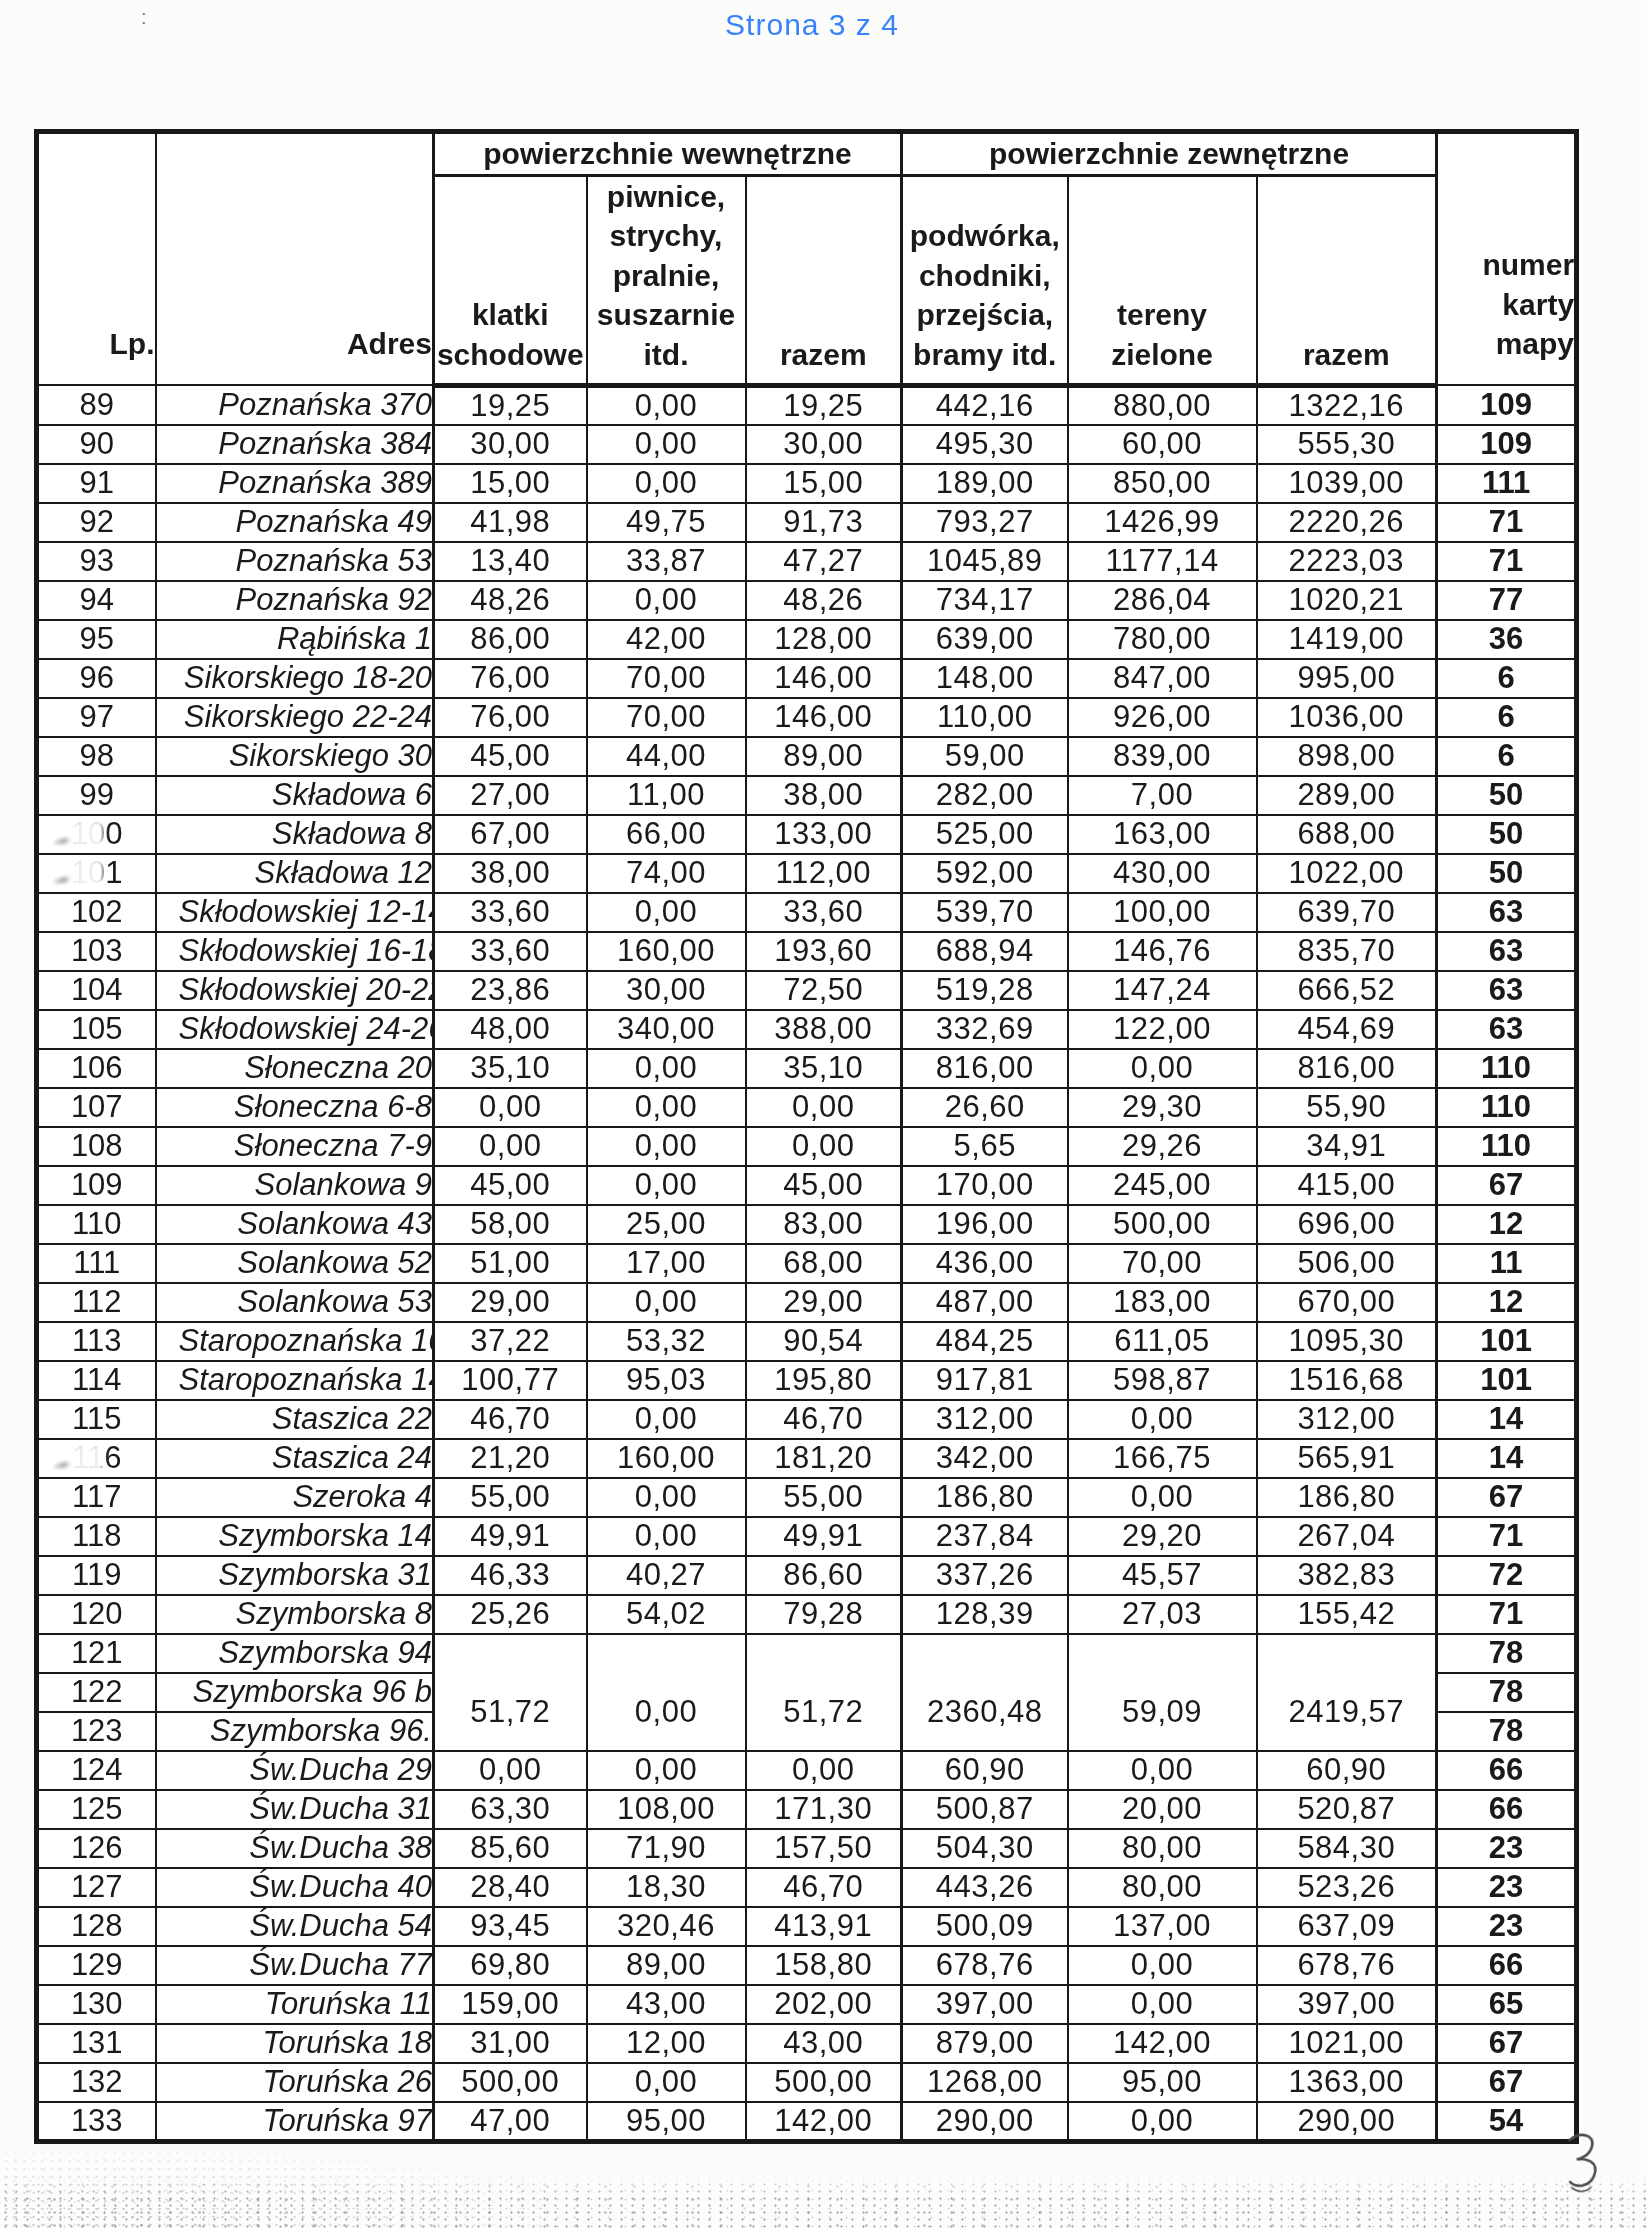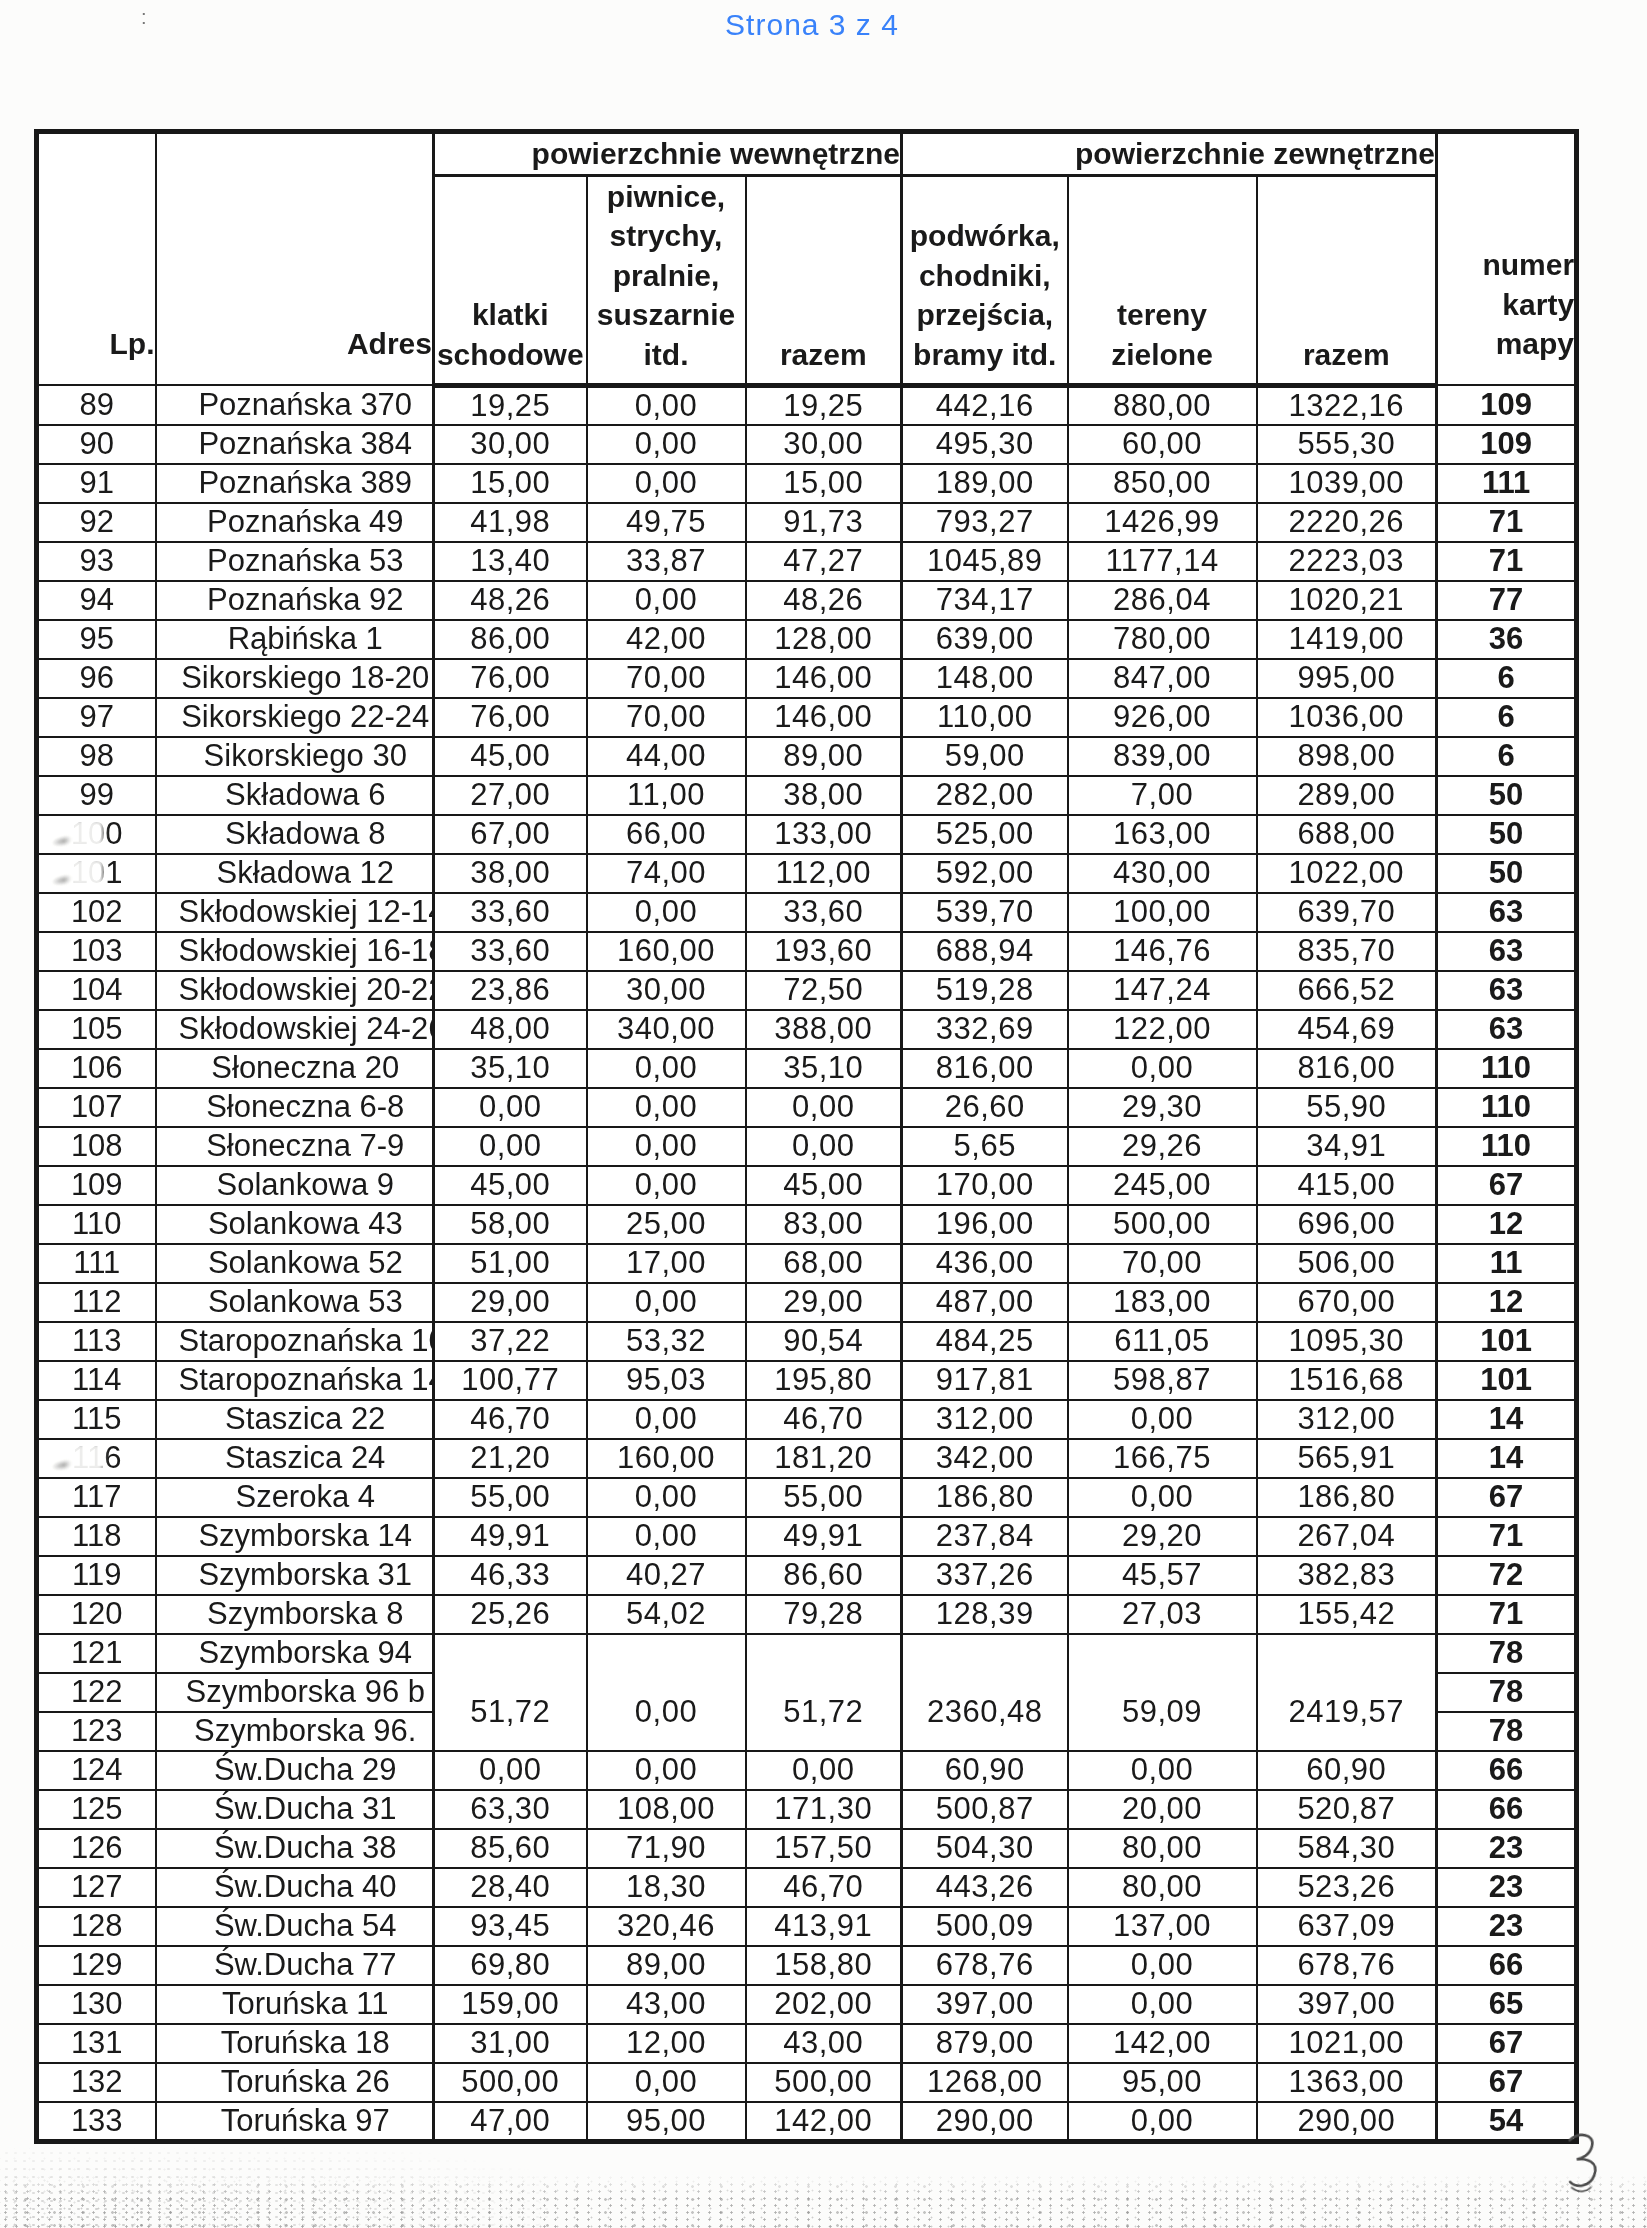--- a/index.html
+++ b/index.html
@@ -18,28 +18,28 @@
   .stray-mark{position:absolute;left:141px;top:6px;font-size:20px;color:#777;}
   table.prop{
     position:absolute;left:34px;top:129px;width:1541px;
     border-collapse:collapse;table-layout:fixed;
     background:#fdfdfc;
   }
   table.prop, table.prop td, table.prop th{border:2px solid #1b1b1b;}
   table.prop{border-width:5px;}
   td,th{overflow:hidden;white-space:nowrap;padding:0;}
   th{font-weight:bold;font-size:30px;line-height:1.32;}
-  .grp{vertical-align:middle;text-align:right;border-bottom-width:3px !important;height:36px;}
+  .grp{vertical-align:middle;text-align:center;border-bottom-width:3px !important;height:36px;}
   .subh{vertical-align:bottom;text-align:center;white-space:pre-line;padding-bottom:8px;}
   .hrow2 th{border-bottom-width:5px !important;height:164px;}
   .corner{vertical-align:bottom;text-align:right;padding-bottom:20px;}
   tbody tr{height:39px;}
   tbody td{font-size:31px;border-top-width:3px;border-bottom-width:3px;}
   td.lp{text-align:center;position:relative;}
-  td.adres{text-align:center;padding-left:22px;}
+  td.adres{text-align:right;padding-left:22px;font-style:italic;}
   td.numcell{text-align:center;letter-spacing:0.5px;}
   td.mapa{text-align:center;font-weight:bold;}
   .bl3{border-left-width:3px !important;}
   td.merged{vertical-align:bottom;padding-bottom:20px;}
   .smudged::after{
     content:"";position:absolute;left:26%;top:10%;width:30%;height:80%;
     background:rgba(252,252,251,0.92);filter:blur(2.5px);
   }
   .smudged::before{
     content:"";position:absolute;left:10%;top:55%;width:22%;height:26%;

